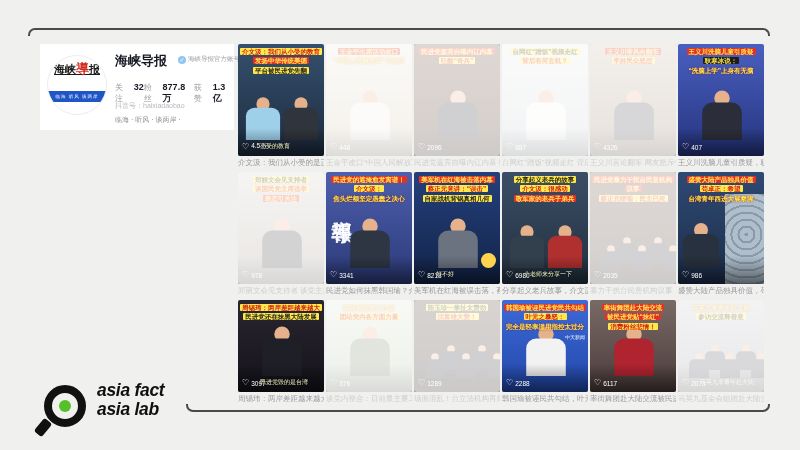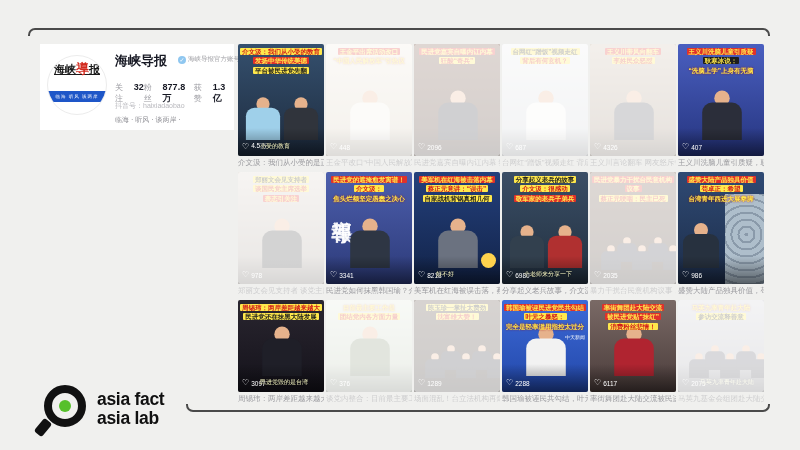--- a/index.html
+++ b/index.html
@@ -38,21 +38,21 @@
   .p-badge{position:absolute;left:138px;top:11px;display:flex;align-items:center;gap:2px;}
   .p-badge .chk{width:8px;height:8px;border-radius:50%;background:#8fc7f0;color:#fff;font-size:6px;line-height:8px;text-align:center;flex:0 0 auto;}
   .p-badge .txt{font-size:6.5px;color:#a0a0a5;white-space:nowrap;}
   .p-stats{position:absolute;left:75px;top:38px;display:flex;}
   .p-stats .stat{display:flex;gap:3px;align-items:baseline;}
   .p-stats .lab{font-size:8px;color:#9a9aa0;}
   .p-stats .val{font-size:9px;font-weight:bold;color:#161823;}
   .p-id{position:absolute;left:75px;top:57px;font-size:7px;color:#b8b8bd;}
   .p-tags{position:absolute;left:75px;top:71px;font-size:7px;color:#8f8f95;}
   
-  .wm{position:absolute;left:36px;top:381px;display:flex;align-items:center;gap:9px;}
+  .wm{position:absolute;left:36px;top:381px;display:flex;gap:9px;font-style:italic;}
   .wm-icon{position:relative;width:52px;height:56px;}
   .wm-ring{position:absolute;left:8px;top:4px;width:26px;height:26px;border:8px solid #111;border-radius:50%;}
   .wm-dot{position:absolute;left:23px;top:19px;width:12px;height:12px;border-radius:50%;background:#56c02b;}
   .wm-handle{position:absolute;left:2px;top:38px;width:10px;height:17px;background:#111;border-radius:3px;transform:rotate(40deg);}
   .wm-text{font-size:17.5px;line-height:19px;font-weight:bold;color:#101010;letter-spacing:-0.3px;}
   
   .grid{position:absolute;left:238px;top:44px;width:528px;}
   .grid-row{display:flex;gap:2px;margin-bottom:4px;}
   .tile{width:86px;flex:0 0 auto;cursor:pointer;}
   .thumb{position:relative;width:86px;border-radius:2px;overflow:hidden;background:#333;}

